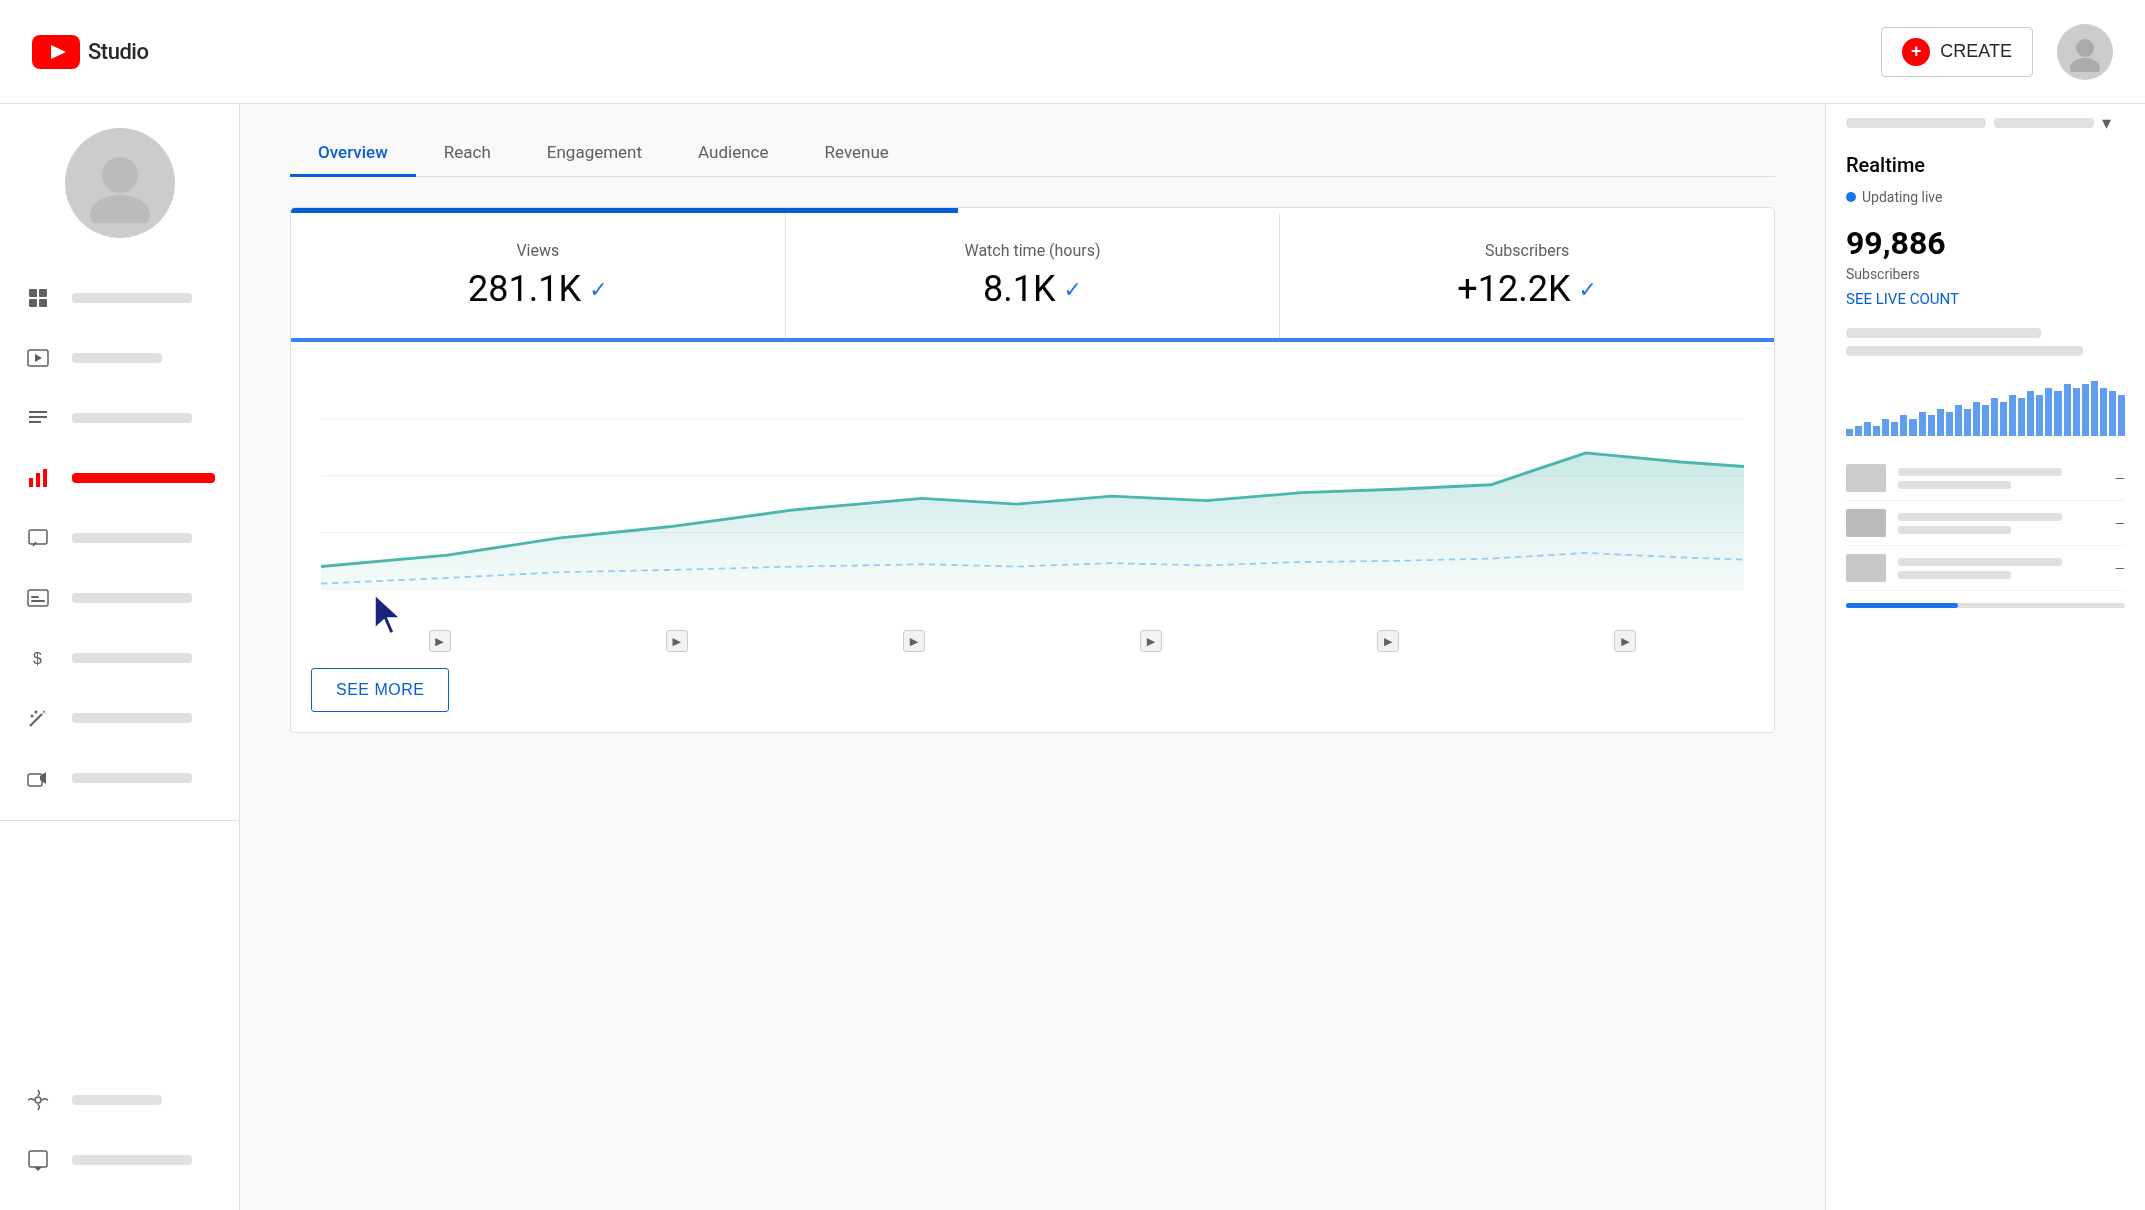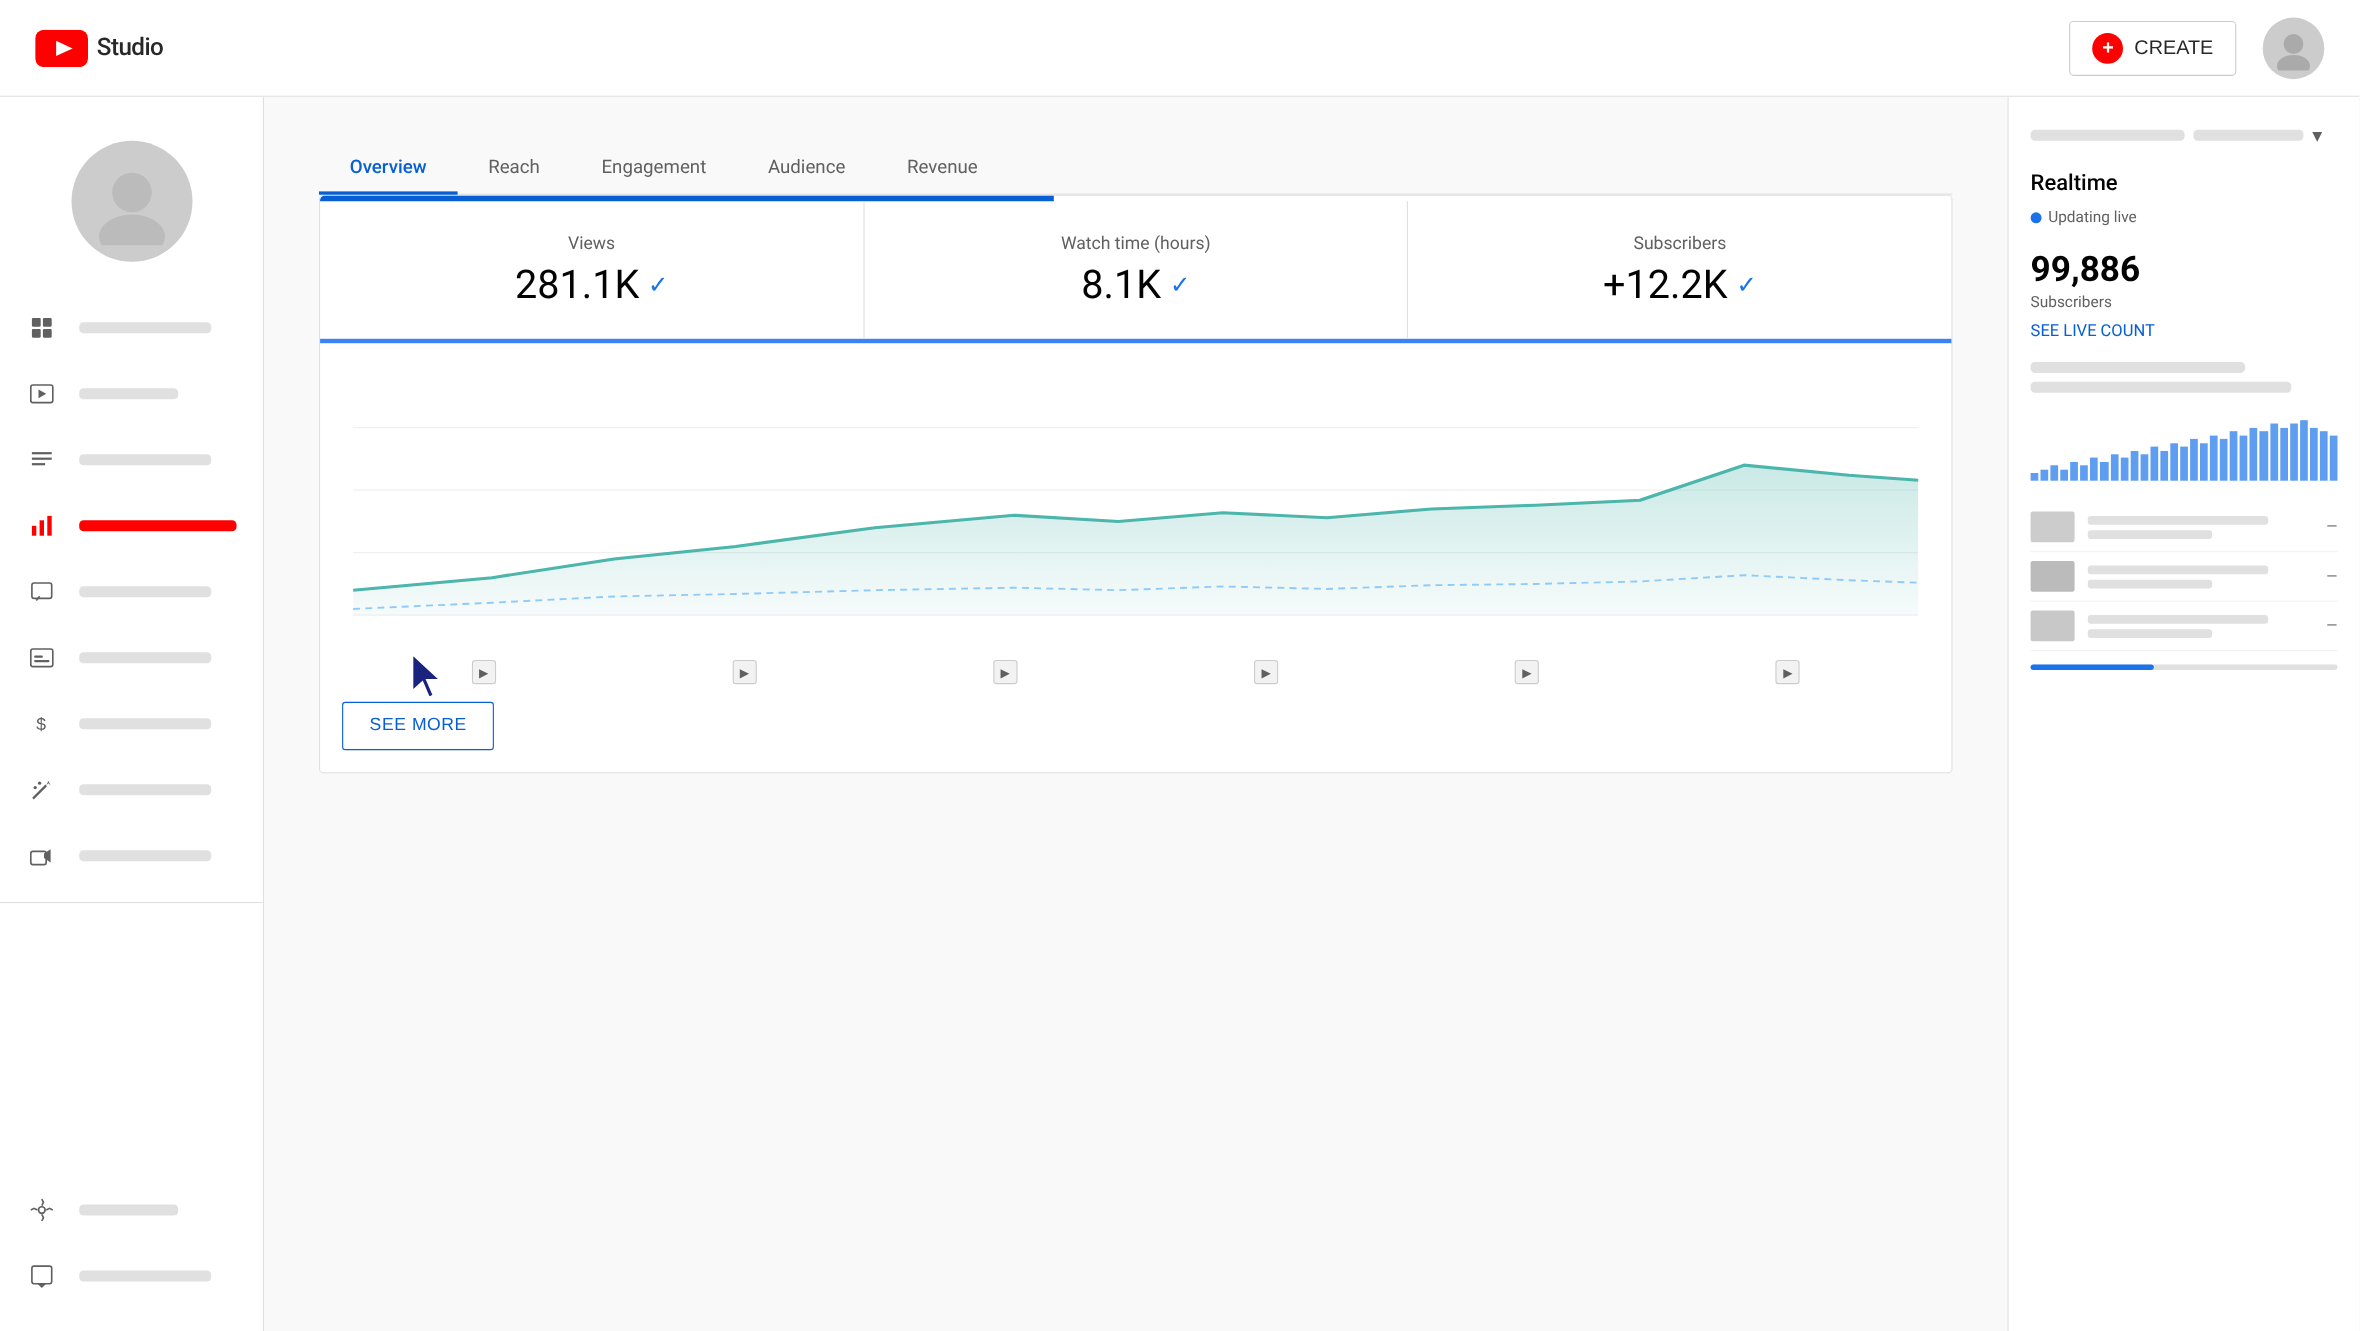--- a/index.html
+++ b/index.html
@@ -4,21 +4,21 @@
   <style>
     * { box-sizing: border-box; margin: 0; padding: 0; }
     body { font-family: 'Roboto', Arial, sans-serif; background: #f9f9f9; color: #030303; width: 2145px; height: 1210px; overflow: hidden; }
 
     
     .header {
       display: flex;
       align-items: center;
       justify-content: space-between;
       background: #fff;
-      height: 88px;
+      height: 104px;
       padding: 0 32px;
       border-bottom: 1px solid #e0e0e0;
       position: fixed;
       top: 0; left: 0; right: 0;
       z-index: 100;
     }
     .header-left {
       display: flex;
       align-items: center;
       gap: 10px;
@@ -163,20 +163,21 @@
       font-weight: 500;
       margin-bottom: 30px;
       color: #030303;
     }
 
     
     .tabs {
       display: flex;
       gap: 0;
       border-bottom: 1px solid #e0e0e0;
+      margin-bottom: 30px;
     }
     .tab {
       padding: 14px 28px;
       font-size: 17px;
       color: #606060;
       cursor: pointer;
       position: relative;
       white-space: nowrap;
     }
     .tab.active {

